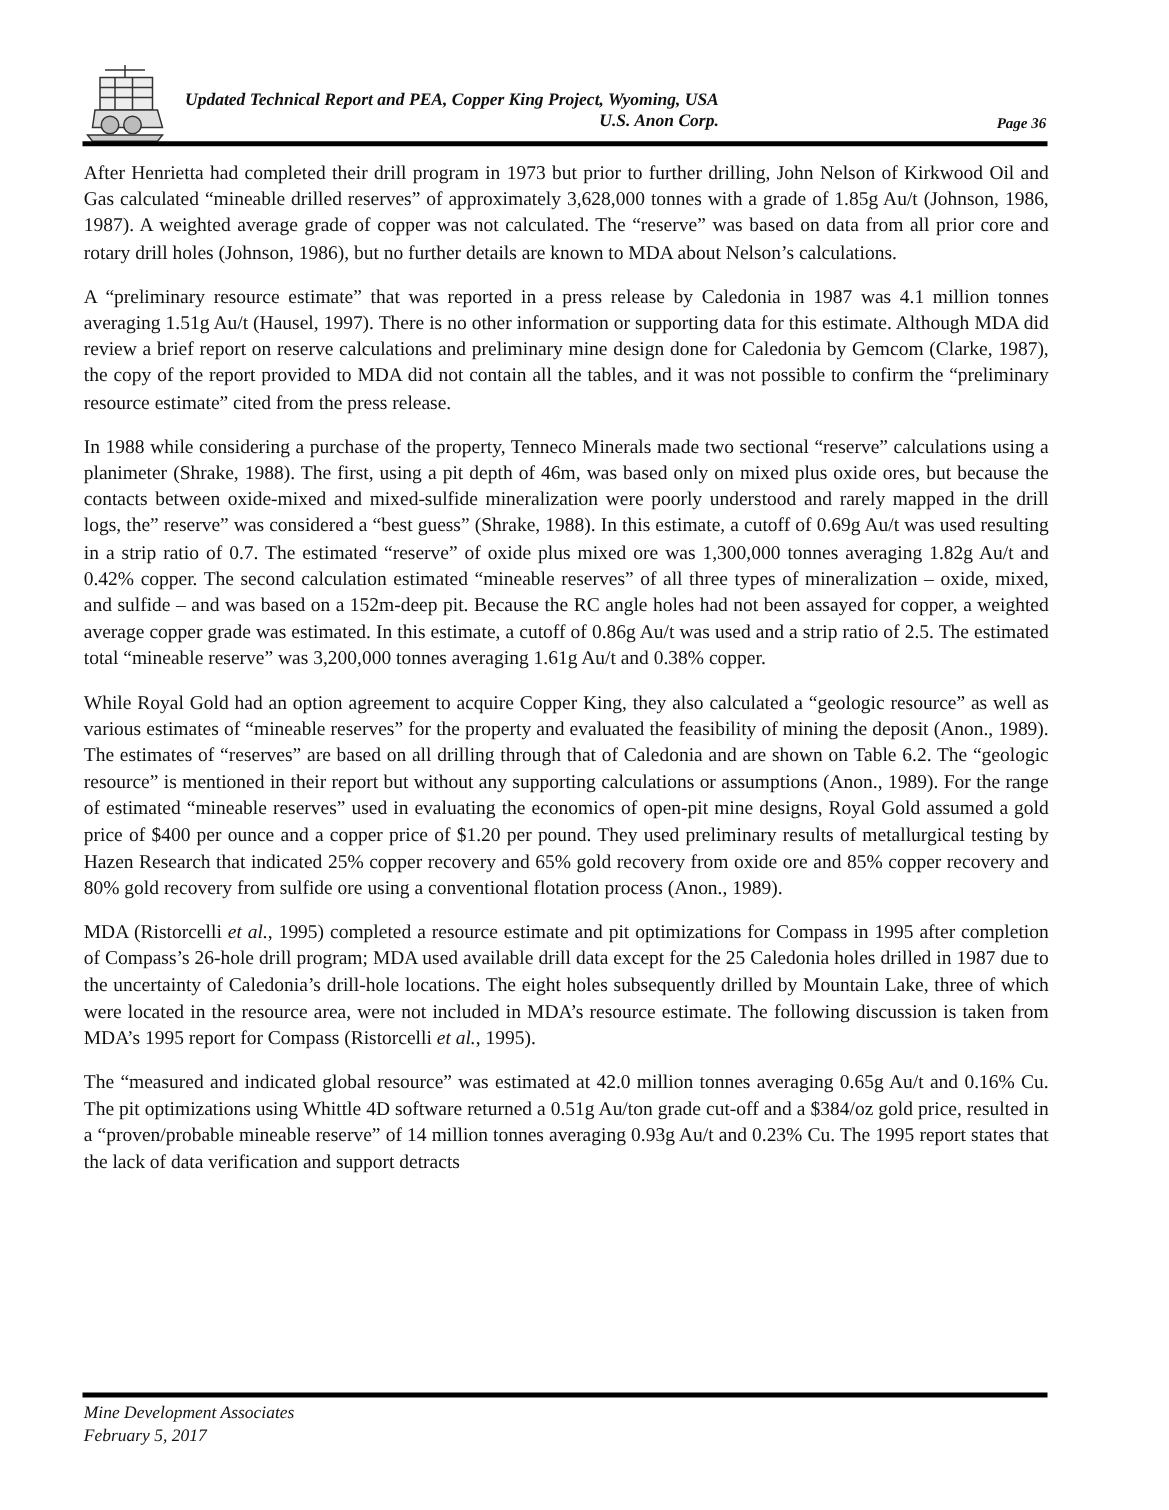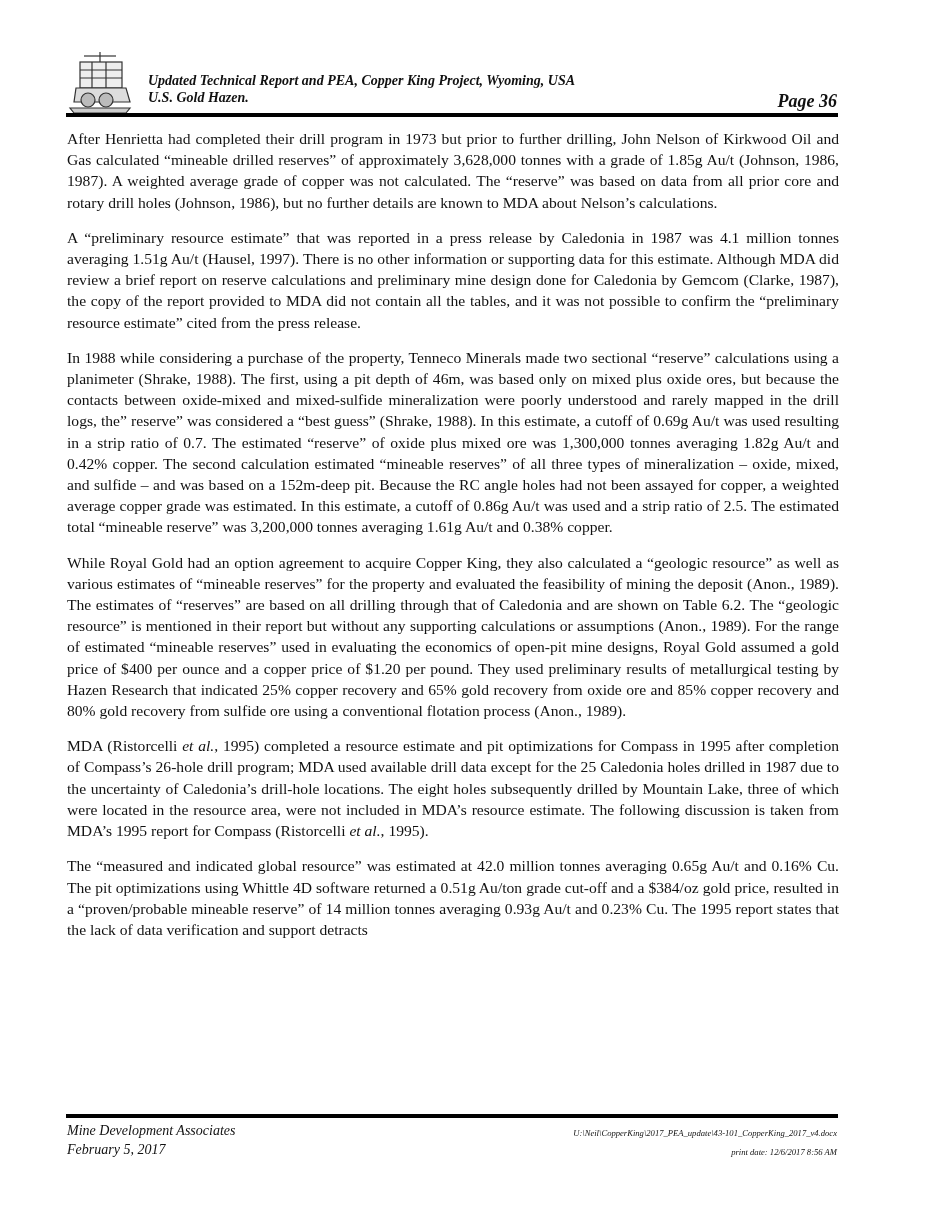--- a/index.html
+++ b/index.html
@@ -1,22 +1,22 @@
 <!DOCTYPE html>
 <html><head>
 <meta charset="utf-8">
 <style>
   html, body { margin:0; padding:0; background:#ffffff; }
   body { width:935px; height:1208px; position:relative; overflow:hidden;
          font-family:"Liberation Serif","DejaVu Serif",serif; color:#111; }
   .page { position:absolute; left:0; top:0; width:935px; height:1208px; }
   .logo { position:absolute; left:66px; top:50px; width:68px; height:66px; }
   .hdr-title { position:absolute; left:148px; top:72px; font-style:italic; font-weight:bold;
-               font-size:14px; line-height:17px; white-space:nowrap; }
-  .hdr-page { position:absolute; right:98px; top:91px; font-style:italic; font-weight:bold; font-size:18px; }
+               font-size:14px; line-height:17px; white-space:nowrap;text-align:right; }
+  .hdr-page { position:absolute; right:98px; top:91px; font-style:italic; font-weight:bold; font-size:12px; }
   .rule-top { position:absolute; left:66px; top:113px; width:772px; height:4px; background:#000; }
   .body { position:absolute; left:67px; top:128px; width:772px; font-size:15.6px; line-height:21.2px;
           text-align:justify; }
   .body p { margin:0 0 14px 0; }
   .rule-bot { position:absolute; left:66px; top:1114px; width:772px; height:4px; background:#000; }
   .ftr-left { position:absolute; left:67px; top:1121px; font-style:italic; font-weight:normal; font-size:14px; line-height:19px; }
   .ftr-right { position:absolute; right:98px; top:1124px; text-align:right; font-style:italic; font-size:8.6px; line-height:19px; }
 </style>
 </head>
 <body>
@@ -34,36 +34,32 @@
         <line x1="18" y1="6" x2="50" y2="6"></line>
         <path d="M10 38 L60 38 L64 52 L8 52 Z" fill="#ddd"></path>
         <circle cx="22" cy="50" r="7" fill="#bbb"></circle>
         <circle cx="40" cy="50" r="7" fill="#bbb"></circle>
         <path d="M4 58 L64 58 L60 63 L8 63 Z" fill="#ccc"></path>
       </g>
     </svg>
   </div>
   <div class="hdr-title">
     <div>Updated Technical Report and PEA, Copper King Project, Wyoming, USA</div>
-    <div>U.S. Gold Hazen.</div>
+    <div>U.S. Anon Corp.</div>
   </div>
   <div class="hdr-page">Page 36</div>
   <div class="rule-top"></div>
 
   <div class="body" id="body">
       <p><span>After Henrietta had completed their drill program in 1973 but prior to further drilling, John Nelson of Kirkwood Oil and Gas calculated “mineable drilled reserves” of approximately 3,628,000 tonnes with a grade of 1.85g Au/t (Johnson, 1986, 1987).  A weighted average grade of copper was not calculated.  The “reserve” was based on data from all prior core and rotary drill holes (Johnson, 1986), but no further details are known to MDA about Nelson’s calculations.</span></p>
       <p><span>A “preliminary resource estimate” that was reported in a press release by Caledonia in 1987 was 4.1 million tonnes averaging 1.51g Au/t (Hausel, 1997).  There is no other information or supporting data for this estimate.  Although MDA did review a brief report on reserve calculations and preliminary mine design done for Caledonia by Gemcom (Clarke, 1987), the copy of the report provided to MDA did not contain all the tables, and it was not possible to confirm the “preliminary resource estimate” cited from the press release.</span></p>
       <p><span>In 1988 while considering a purchase of the property, Tenneco Minerals made two sectional “reserve” calculations using a planimeter (Shrake, 1988).  The first, using a pit depth of 46m, was based only on mixed plus oxide ores, but because the contacts between oxide-mixed and mixed-sulfide mineralization were poorly understood and rarely mapped in the drill logs, the” reserve” was considered a “best guess” (Shrake, 1988).  In this estimate, a cutoff of 0.69g Au/t was used resulting in a strip ratio of 0.7.  The estimated “reserve” of oxide plus mixed ore was 1,300,000 tonnes averaging 1.82g Au/t and 0.42% copper.  The second calculation estimated “mineable reserves” of all three types of mineralization – oxide, mixed, and sulfide – and was based on a 152m-deep pit.  Because the RC angle holes had not been assayed for copper, a weighted average copper grade was estimated.  In this estimate, a cutoff of 0.86g Au/t was used and a strip ratio of 2.5.  The estimated total “mineable reserve” was 3,200,000 tonnes averaging 1.61g Au/t and 0.38% copper.</span></p>
       <p><span>While Royal Gold had an option agreement to acquire Copper King, they also calculated a “geologic resource” as well as various estimates of “mineable reserves” for the property and evaluated the feasibility of mining the deposit (Anon., 1989).  The estimates of “reserves” are based on all drilling through that of Caledonia and are shown on Table 6.2.  The “geologic resource” is mentioned in their report but without any supporting calculations or assumptions (Anon., 1989).  For the range of estimated “mineable reserves” used in evaluating the economics of open-pit mine designs, Royal Gold assumed a gold price of $400 per ounce and a copper price of $1.20 per pound.  They used preliminary results of metallurgical testing by Hazen Research that indicated 25% copper recovery and 65% gold recovery from oxide ore and 85% copper recovery and 80% gold recovery from sulfide ore using a conventional flotation process (Anon., 1989).</span></p>
       <p><span>MDA (Ristorcelli </span><i>et al.</i><span>, 1995) completed a resource estimate and pit optimizations for Compass in 1995 after completion of Compass’s 26-hole drill program; MDA used available drill data except for the 25 Caledonia holes drilled in 1987 due to the uncertainty of Caledonia’s drill-hole locations.  The eight holes subsequently drilled by Mountain Lake, three of which were located in the resource area, were not included in MDA’s resource estimate.  The following discussion is taken from MDA’s 1995 report for Compass (Ristorcelli </span><i>et al.</i><span>, 1995).</span></p>
       <p><span>The “measured and indicated global resource” was estimated at 42.0 million tonnes averaging 0.65g Au/t and 0.16% Cu.  The pit optimizations using Whittle 4D software returned a 0.51g Au/ton grade cut-off and a $384/oz gold price, resulted in a “proven/probable mineable reserve” of 14 million tonnes averaging 0.93g Au/t and 0.23% Cu.  The 1995 report states that the lack of data verification and support detracts</span></p>
     </div>
 
   <div class="rule-bot"></div>
   <div class="ftr-left">
     <div>Mine Development Associates</div>
     <div>February 5, 2017</div>
   </div>
-  <div class="ftr-right">
-    <div>U:\Neil\CopperKing\2017_PEA_update\43-101_CopperKing_2017_v4.docx</div>
-    <div>print date: 12/6/2017 8:56 AM</div>
-  </div>
 </div>
 
 </body></html>

